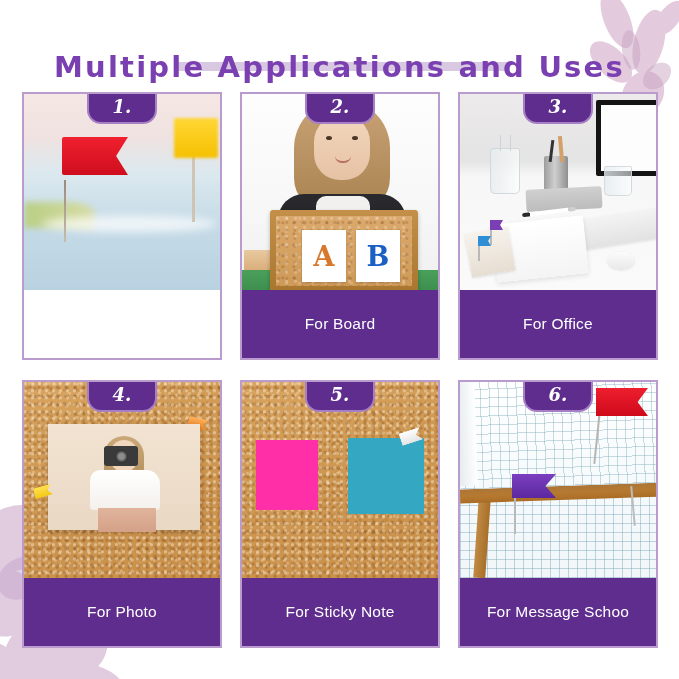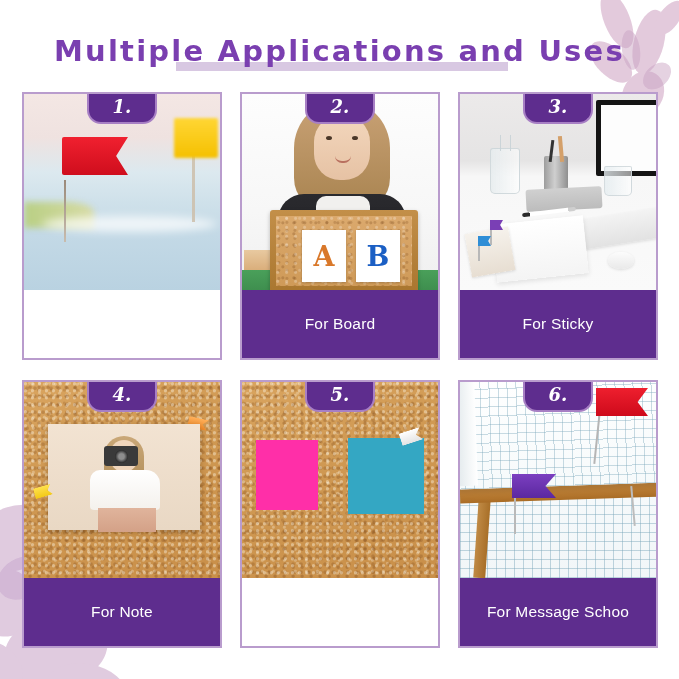--- a/index.html
+++ b/index.html
@@ -17,21 +17,21 @@
   #floral-tr { right: -6px; top: -10px; width: 120px; height: 150px; opacity: .95; }
   #floral-bl { left: -36px; bottom: -30px; width: 175px; height: 235px; opacity: .9; }
 
   
   #title-wrap { position: absolute; left: 0; top: 34px; width: 679px; height: 46px; }
   #title-underline {
     position: absolute; left: 176px; top: 28px; width: 332px; height: 9px;
     background: #cbb6d8; opacity: .75;
   }
   #title {
-    position: absolute; left: 0; top: 0; width: 679px;
+    position: absolute; left: 0; top: 16px; width: 679px;
     text-align: center;
     font-family: "DejaVu Sans", sans-serif;
     font-size: 29px; font-weight: bold; letter-spacing: 2.2px;
     color: #7a3fb0;
     white-space: nowrap;
   }
 
   
   #grid {
     position: absolute; left: 22px; top: 92px;
@@ -479,21 +479,21 @@
           <div class="opin-needle p"></div>
           <div class="opin purple"></div>
           <div class="opin-needle b"></div>
           <div class="opin blue"></div>
         </div>
         <div class="badge">
           <span class="badge-text">3.</span>
         </div>
       </div>
       <div class="label-bar">
-        <span class="label-text">For Sticky</span>
+        <span class="label-text">For Office</span>
       </div>
     </div>
 
     <div class="card">
       <div class="photo">
         <div class="scene cork">
           <div class="pin-orange"></div>
           <div class="photo-print">
             <div class="ph-hair"></div>
             <div class="ph-head"></div>
@@ -501,34 +501,37 @@
             <div class="ph-skirt"></div>
             <div class="ph-camera"></div>
           </div>
           <div class="pin-yellow"></div>
         </div>
         <div class="badge">
           <span class="badge-text">4.</span>
         </div>
       </div>
       <div class="label-bar">
-        <span class="label-text">For Note</span>
+        <span class="label-text">For Photo</span>
       </div>
     </div>
 
     <div class="card">
       <div class="photo">
         <div class="scene cork">
           <div class="note-pink"></div>
           <div class="note-teal"></div>
           <div class="pin-white"></div>
         </div>
         <div class="badge">
           <span class="badge-text">5.</span>
         </div>
+      </div>
+      <div class="label-bar">
+        <span class="label-text">For Sticky Note</span>
       </div>
     </div>
 
     <div class="card">
       <div class="photo">
         <div class="scene">
           <div class="grid-paper"></div>
           <div class="cork-strip"></div>
           <div class="board-edge"></div>
           <div class="paper-top"></div>

